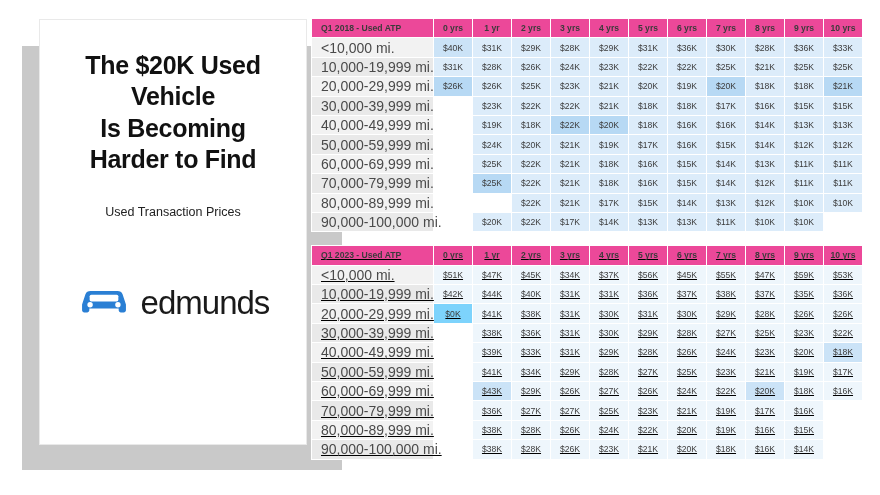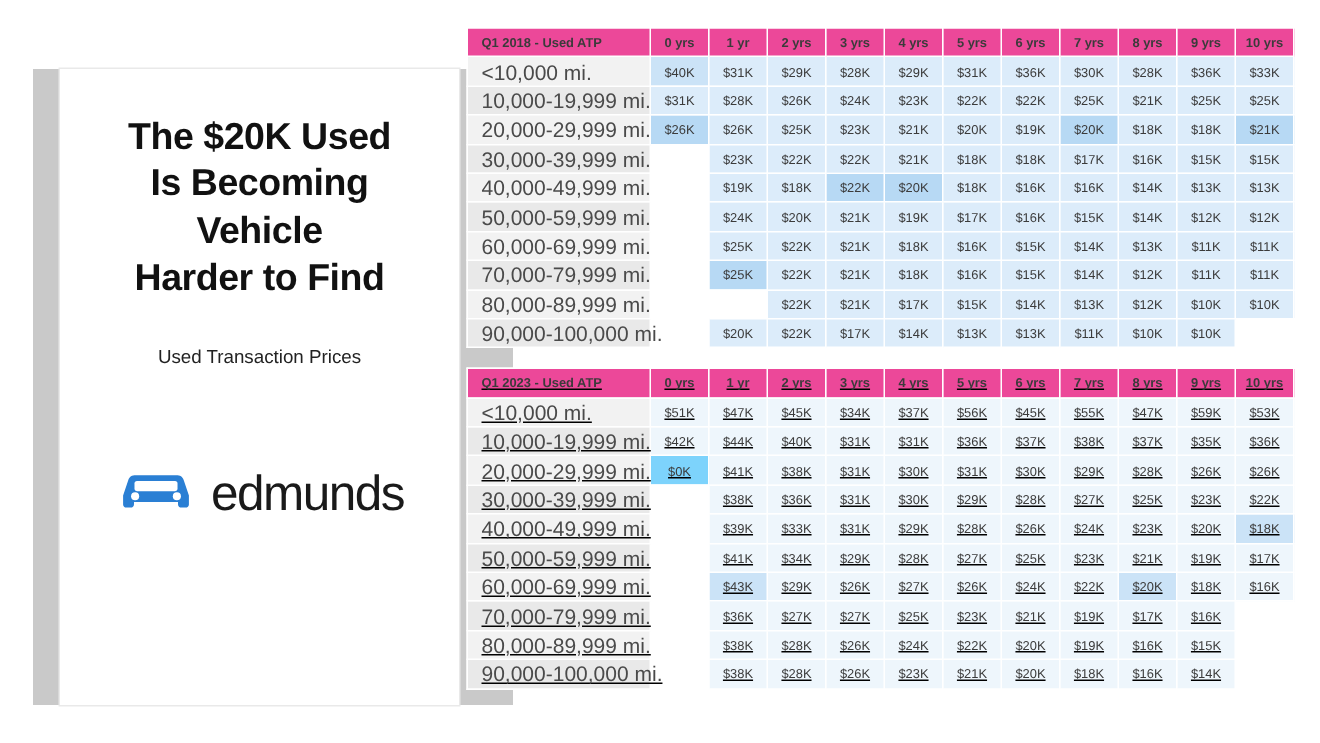--- a/index.html
+++ b/index.html
@@ -21,21 +21,21 @@
     left: 22px;
     top: 46px;
     width: 320px;
     height: 424px;
     background: #c9c9c9;
   }
 
   .left-card {
     position: absolute;
     left: 40px;
-    top: 46px;
+    top: 20px;
     width: 266px;
     height: 424px;
     background: #ffffff;
     box-shadow: 0 0 0 1px #e9e9e9;
     display: flex;
     flex-direction: column;
     align-items: center;
     box-sizing: border-box;
     padding: 22px 14px 0 14px;
   }
@@ -136,22 +136,22 @@
   .blank { background: #ffffff; }
 </style>
 </head>
 <body>
 
 <div class="backdrop"></div>
 
 <div class="left-card">
   <h1 class="title">
     <span class="line">The $20K Used</span>
+    <span class="line">Vehicle</span>
     <span class="line">Is Becoming</span>
-    <span class="line">Vehicle</span>
     <span class="line">Harder to Find</span>
   </h1>
   <div class="subtitle">
     <span class="line">Used Transaction Prices</span>
   </div>
   <div class="logo-wrap">
     <svg class="logo-mark" viewBox="0 0 64 40">
       <path d="M6 24 L10 12 C11 9 13 8 16 8 L48 8 C51 8 53 9 54 12 L58 24 L58 31 C58 32.5 56.8 33.5 55.4 33.5 L52 33.5 C50.6 33.5 49.4 32.5 49.4 31 L49.4 29 L14.6 29 L14.6 31 C14.6 32.5 13.4 33.5 12 33.5 L8.6 33.5 C7.2 33.5 6 32.5 6 31 Z" fill="#2a7fd4"></path>
       <rect x="15" y="12.5" width="34" height="8" rx="2" fill="#ffffff"></rect>
       <circle cx="15.5" cy="24.5" r="3.2" fill="#ffffff"></circle>

